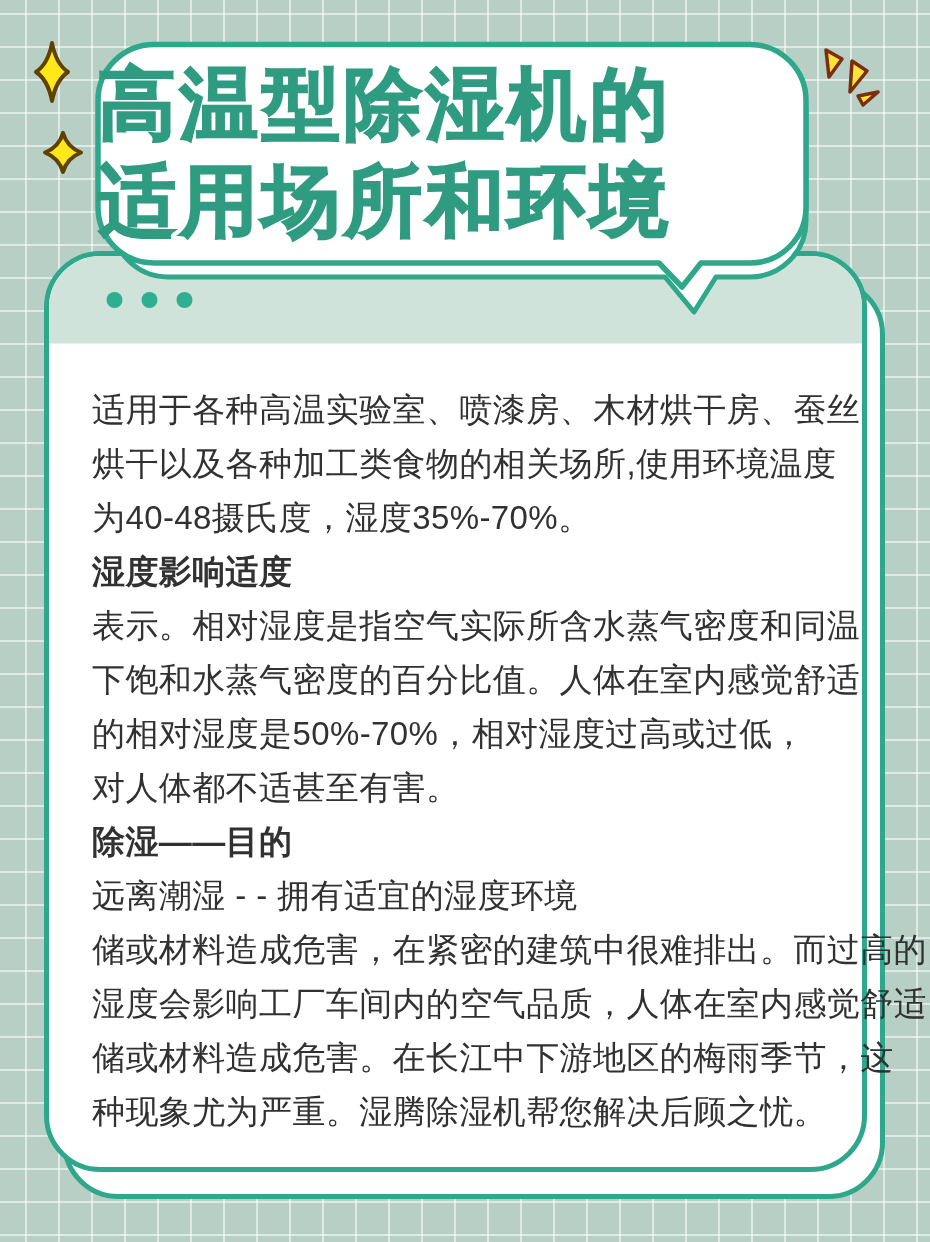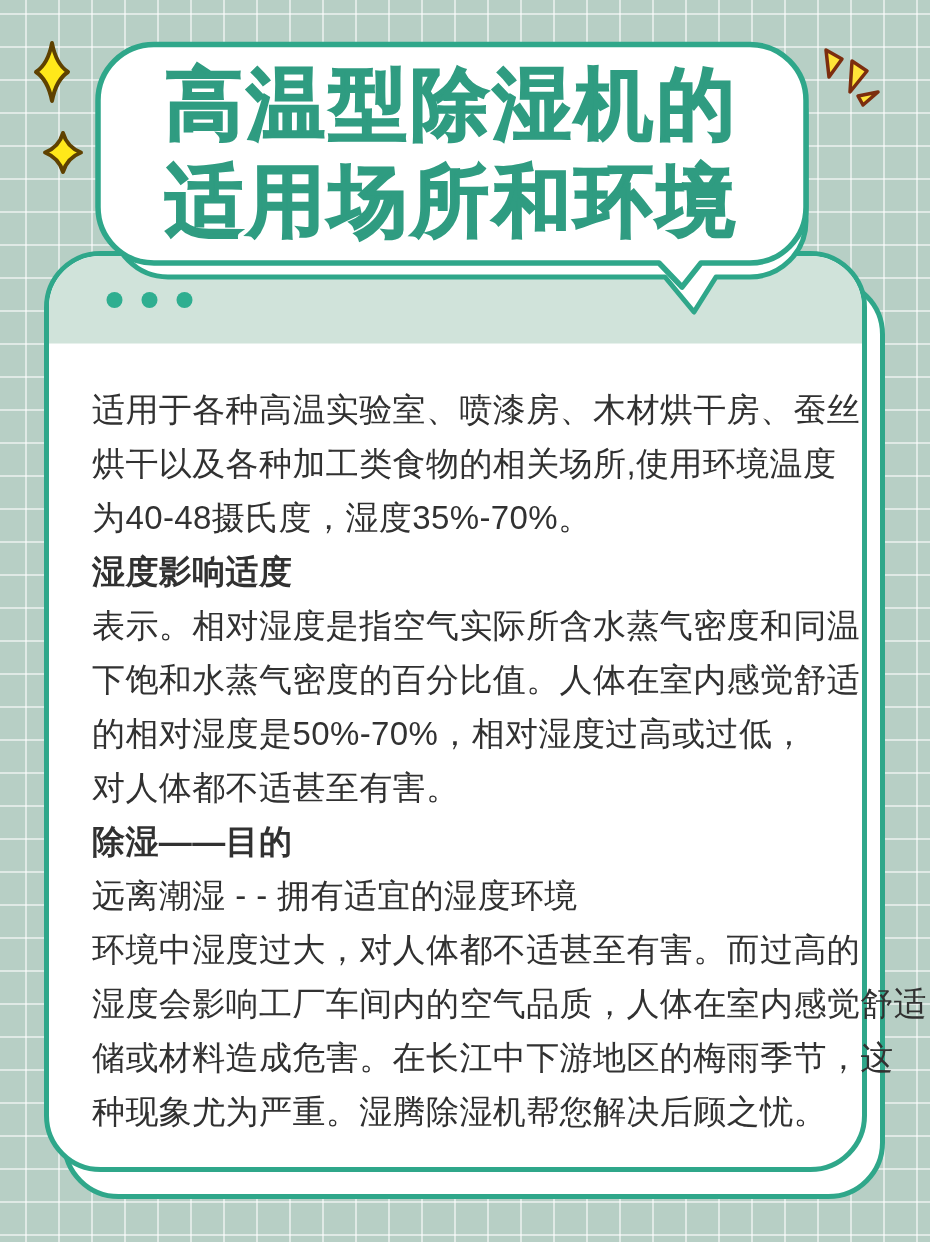--- a/index.html
+++ b/index.html
@@ -11,21 +11,21 @@
     background-image:
       linear-gradient(to right, rgba(255,255,255,.55) 2px, transparent 2px),
       linear-gradient(to bottom, rgba(255,255,255,.55) 2px, transparent 2px);
     background-size:33px 33px;
     background-position:25px 13px;
     font-family:"Liberation Sans", sans-serif;
   }
   .layer{position:absolute;left:0;top:0;}
   .title{
     position:absolute;left:98px;top:56px;width:708px;
-    text-align:center;
+    text-align:left;
     color:#2f9c81;
     font-size:78px;line-height:97px;font-weight:900;
     letter-spacing:4px;
     -webkit-text-stroke:2px #2f9c81;
   }
   .body-text{
     position:absolute;left:92px;top:355px;width:785px;margin-top:28px;
   }
   .bline{
     font-size:33px;line-height:54px;height:54px;
@@ -77,19 +77,19 @@
     <div class="bline">适用于各种高温实验室、喷漆房、木材烘干房、蚕丝</div>
     <div class="bline">烘干以及各种加工类食物的相关场所,使用环境温度</div>
     <div class="bline">为40-48摄氏度，湿度35%-70%。</div>
     <div class="bline bold">湿度影响适度</div>
     <div class="bline">表示。相对湿度是指空气实际所含水蒸气密度和同温</div>
     <div class="bline">下饱和水蒸气密度的百分比值。人体在室内感觉舒适</div>
     <div class="bline">的相对湿度是50%-70%，相对湿度过高或过低，</div>
     <div class="bline">对人体都不适甚至有害。</div>
     <div class="bline bold">除湿——目的</div>
     <div class="bline">远离潮湿 - - 拥有适宜的湿度环境</div>
-    <div class="bline">环境中湿度过大，对人体都不适甚至有害。而过高的</div>
+    <div class="bline">储或材料造成危害，在紧密的建筑中很难排出。而过高的</div>
     <div class="bline">湿度会影响工厂车间内的空气品质，人体在室内感觉舒适</div>
     <div class="bline">储或材料造成危害。在长江中下游地区的梅雨季节，这</div>
     <div class="bline">种现象尤为严重。湿腾除湿机帮您解决后顾之忧。</div>
   </div>
 
 </div>
 
 </body></html>

